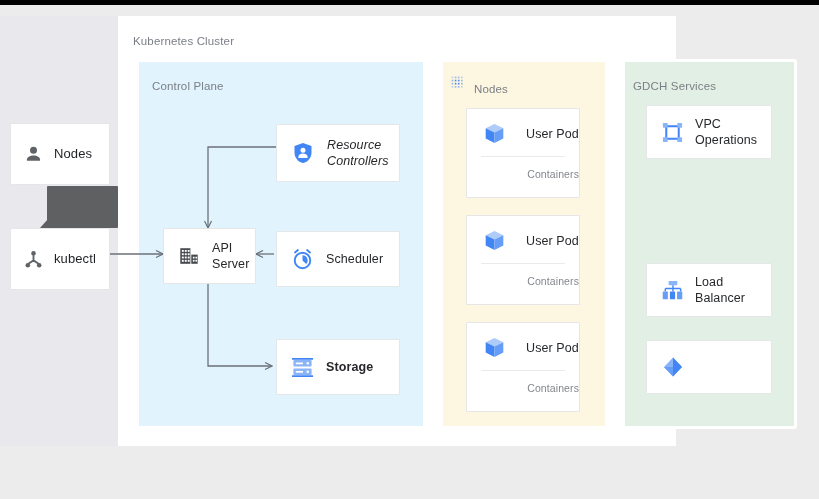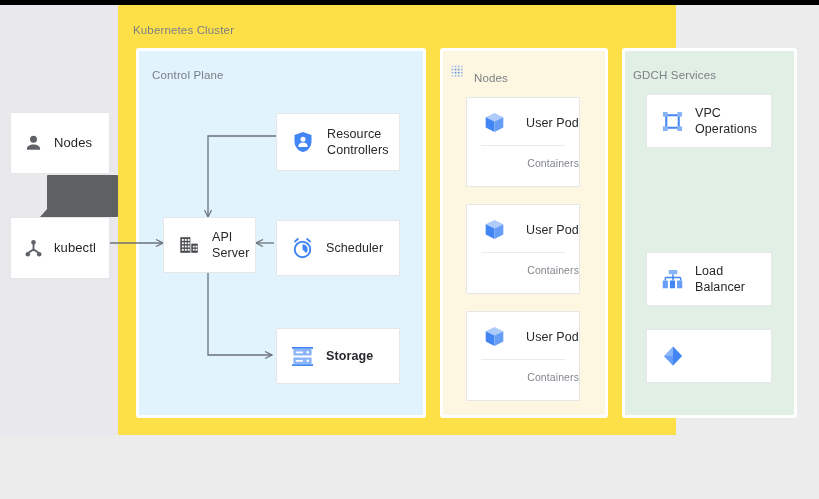--- a/index.html
+++ b/index.html
@@ -22,23 +22,23 @@
   
   .topbar {
     position: absolute;
     left: 0; top: 0;
     width: 819px; height: 5px;
     background: #000000;
   }
   
   .canvas {
     position: absolute;
-    left: 0; top: 5px;
+    left: 0; top: 16px;
     width: 676px; height: 430px;
-    background: #fde047;
+    background: #ffffff;
   }
   
   .left-panel {
     position: absolute;
     left: 0; top: 0;
     width: 118px; height: 430px;
     background: #e9e8ec;
   }
 
   
@@ -245,21 +245,21 @@
           <circle cx="5.5" cy="18.5" r="2.6" fill="#5f6368" stroke="none"></circle>
           <circle cx="18.5" cy="18.5" r="2.6" fill="#5f6368" stroke="none"></circle>
           <path d="M12 7.8 L12 13 M12 13 L6.6 16.6 M12 13 L17.4 16.6"></path>
         </svg>
       </span>
       <span class="lbl">kubectl</span>
     </div>
 
     <div class="tooltip-overlay" style="left:47px; top:170px; width:71px; height:42px;"></div>
 
-    <div class="card comp" style="left:276px; top:108px; width:124px; height:58px;">
+    <div class="card comp" style="left:276px; top:108px; width:124px; height:58px;font-style:italic;">
       <span class="ico">
         <svg width="24" height="24" viewBox="0 0 24 24">
           <path d="M12 2 L20.5 5.1 V11.4 C20.5 16.6 16.9 20.9 12 22 C7.1 20.9 3.5 16.6 3.5 11.4 V5.1 Z" fill="#4285f4"></path>
           <circle cx="12" cy="9.3" r="2.5" fill="#ffffff"></circle>
           <path d="M12 12.6 c-2.7 0-4.6 1.5-4.6 3.1 V17 h9.2 v-1.3 C16.6 14.1 14.7 12.6 12 12.6z" fill="#ffffff"></path>
         </svg>
       </span>
       <span class="lbl">Resource Controllers</span>
     </div>
 

